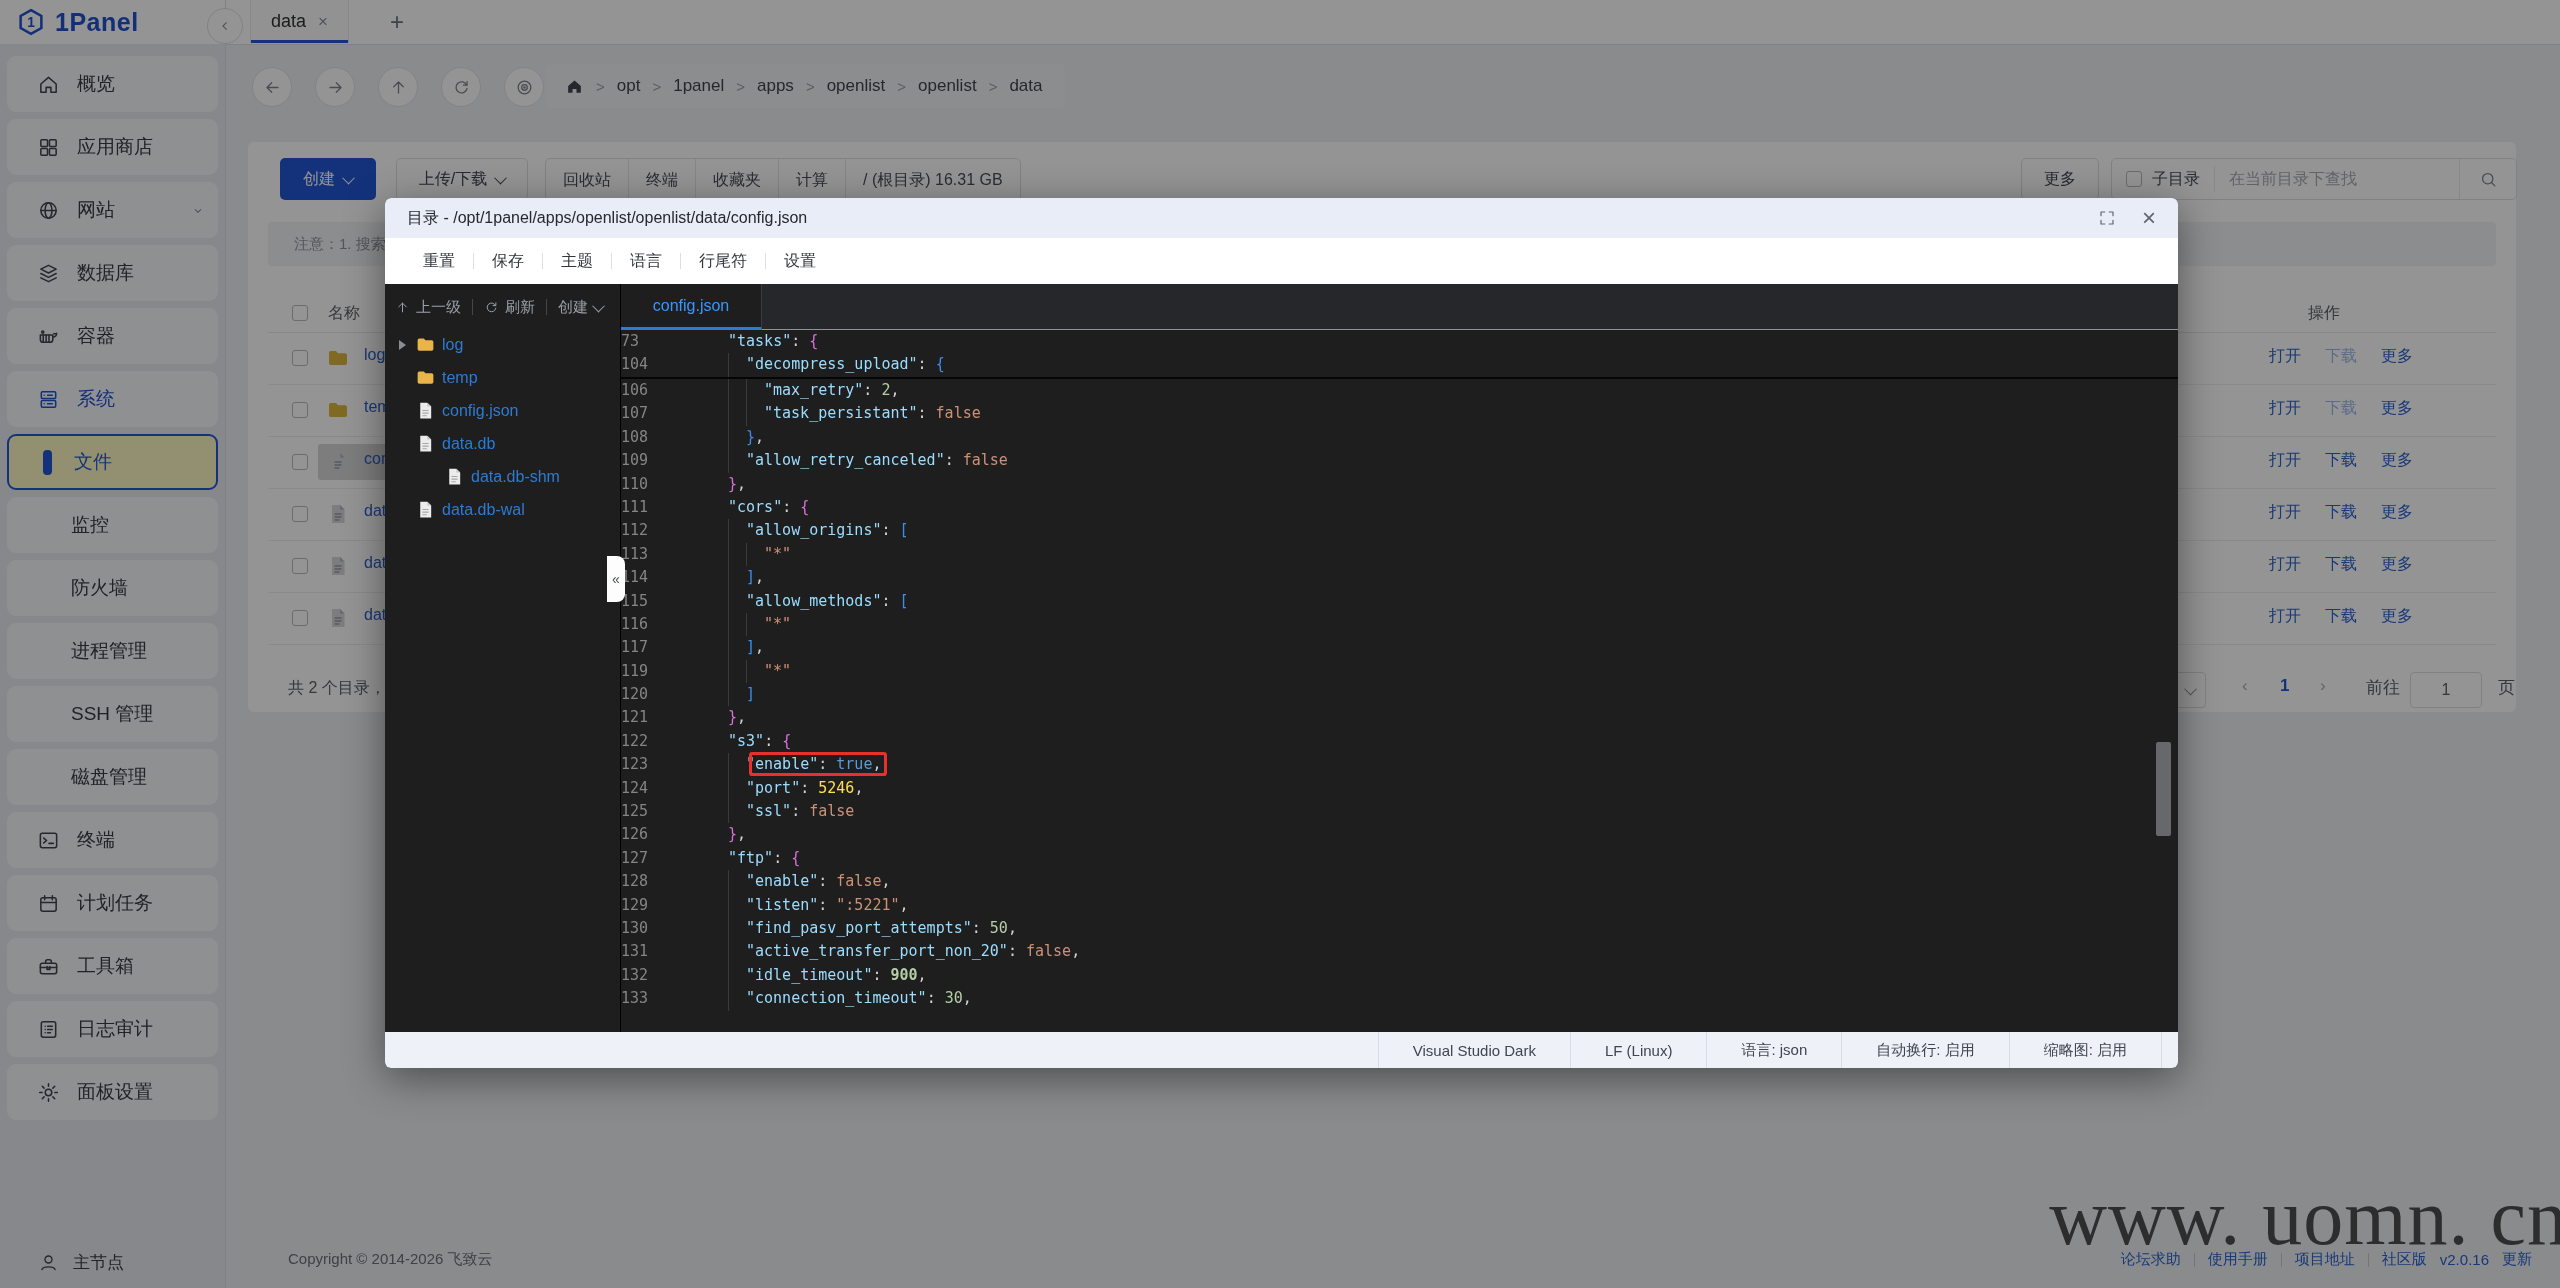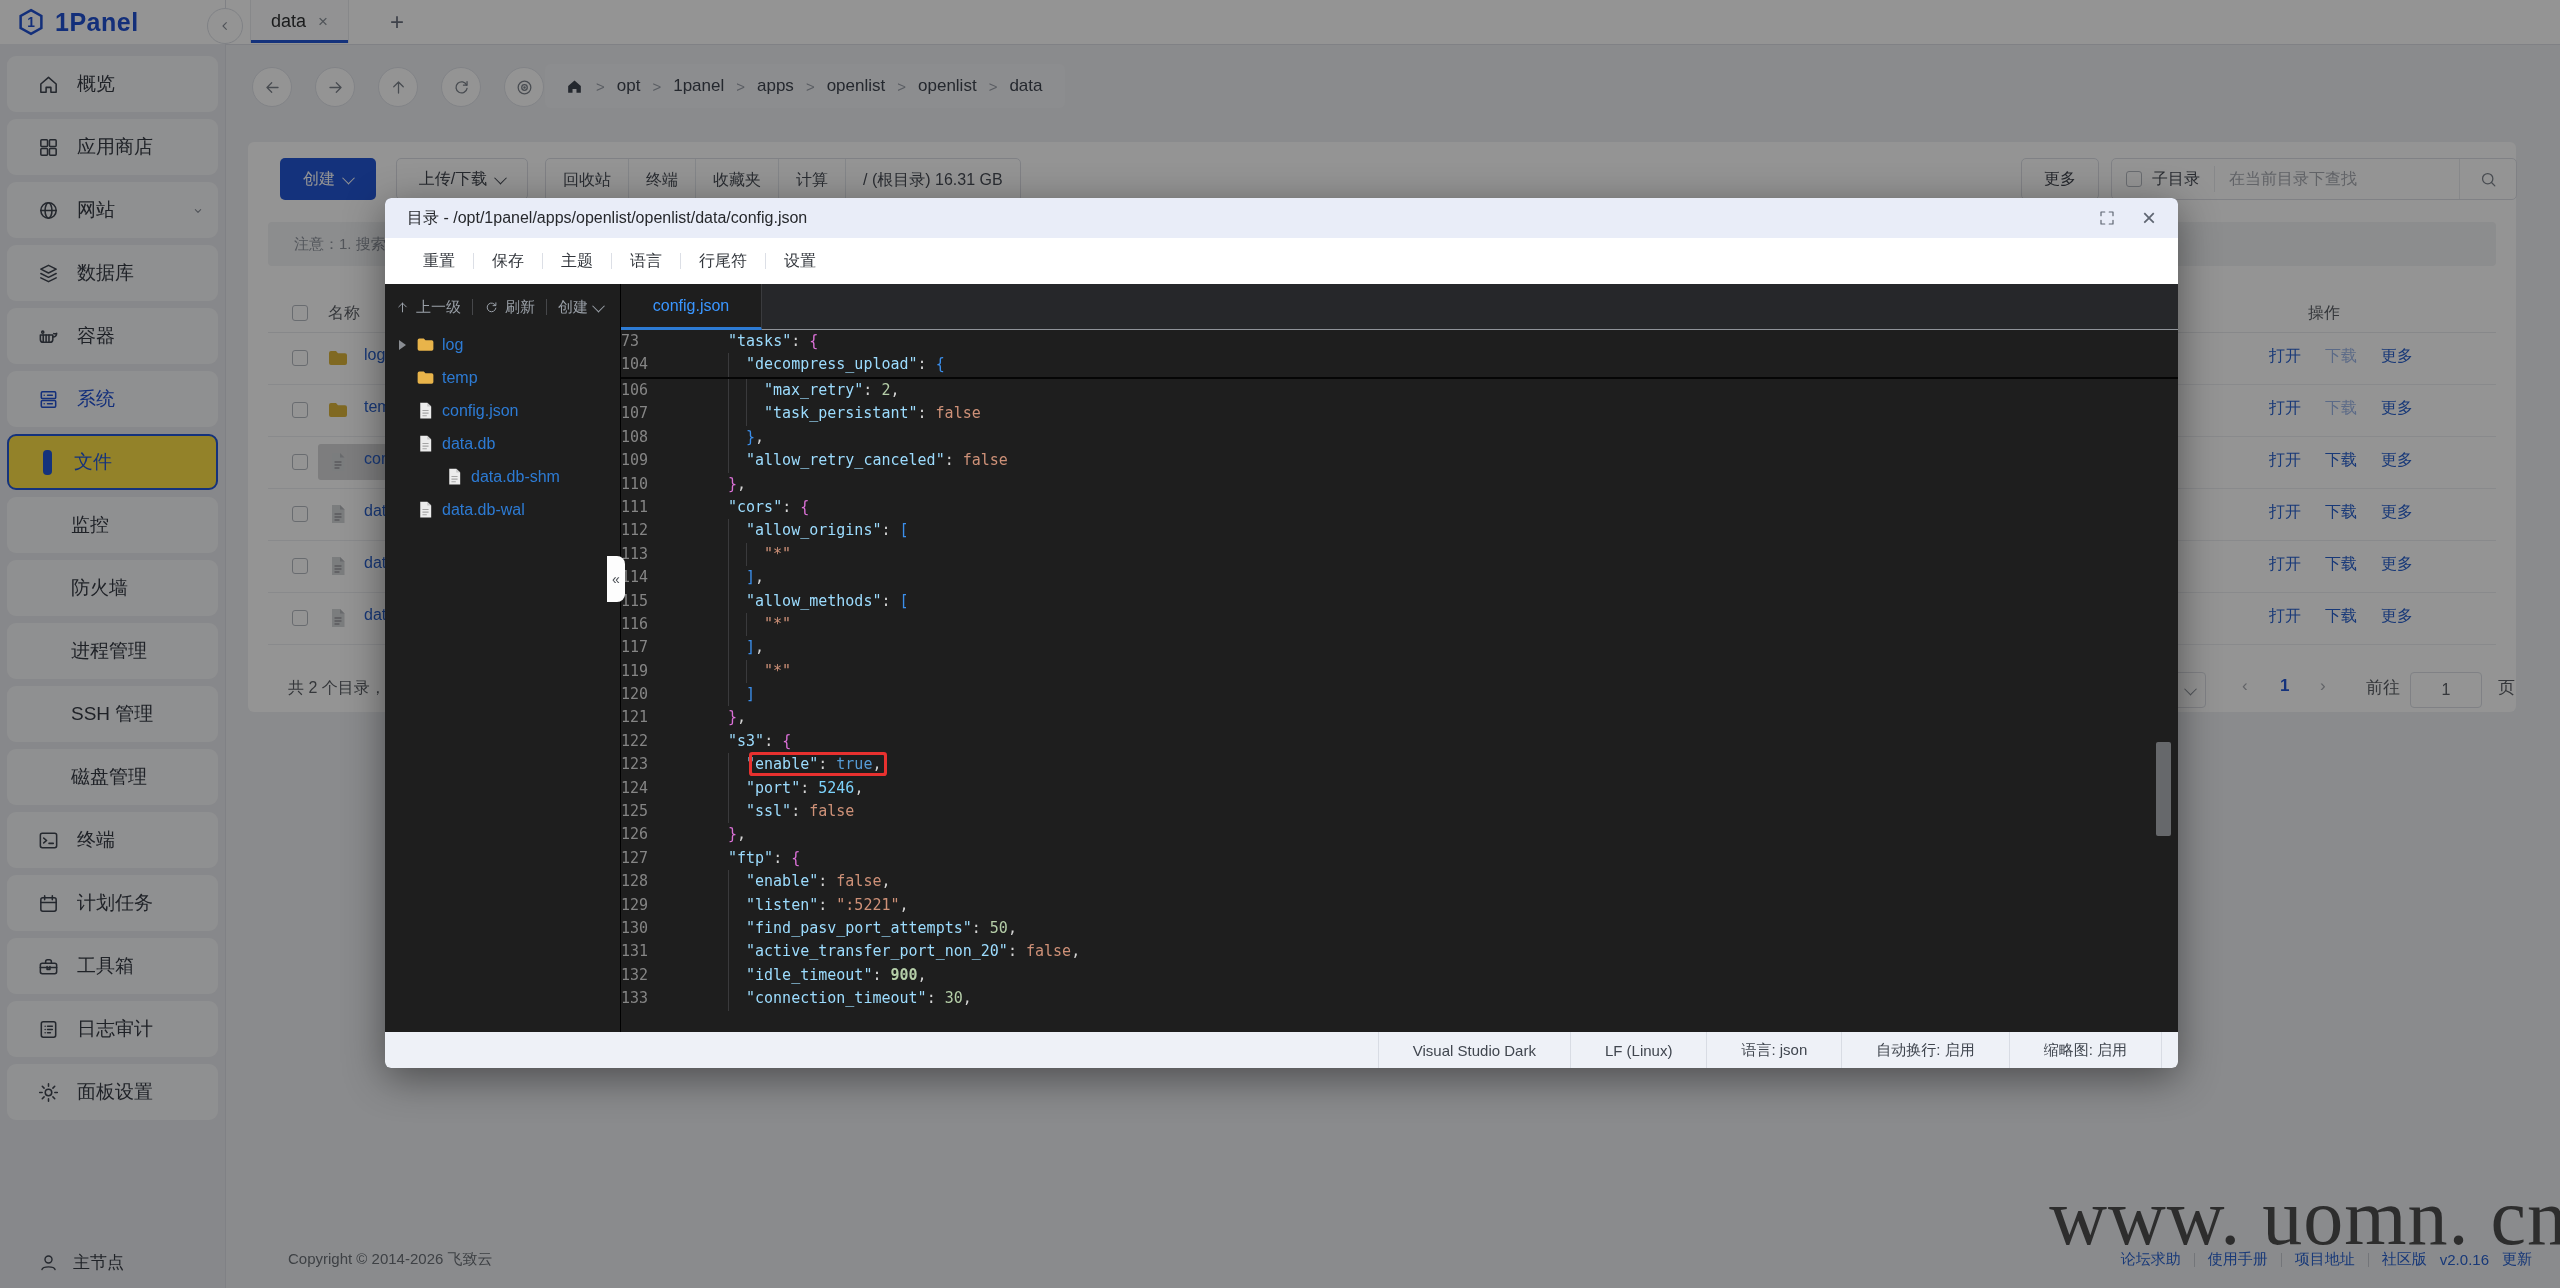--- a/index.html
+++ b/index.html
@@ -11,21 +11,21 @@
   #logo-hex{width:30px;height:30px;color:#2151d3}
   #logo-hex svg{width:100%;height:100%}
   #logo-text{font-size:25px;font-weight:bold;color:#2151d3;letter-spacing:.5px}
   #side-items{position:absolute;top:56px;left:7px;right:7px;display:flex;flex-direction:column;gap:7px}
   .side-item{height:56px;border-radius:9px;background:#f7f8fa;display:flex;align-items:center;padding:0 12px 0 30px;gap:17px;font-size:19px;color:#363b44;box-sizing:border-box}
   .side-item .ic{width:23px;height:23px;color:#3f4550;flex:none}
   .side-item .ic svg{width:100%;height:100%}
   .side-item.child{padding-left:64px}
   .side-item.active-parent{color:#2151d3}
   .side-item.active-parent .ic{color:#2151d3}
-  .side-item.selected{border:2px solid #2457d6;color:#2457d6;background:#fde047;padding-left:34px;gap:22px}
+  .side-item.selected{border:2px solid #2457d6;color:#2457d6;background:#fef9c3;padding-left:34px;gap:22px}
   .side-bar-glyph{width:9px;height:25px;border-radius:4px;background:#2457d6;flex:none}
   .side-chevron{margin-left:auto;width:16px;height:16px;color:#8a9099}
   .side-chevron svg{width:100%;height:100%}
   #side-footer{position:absolute;left:0;bottom:0;width:100%;height:52px;display:flex;align-items:center;padding-left:38px;gap:14px;font-size:17px;color:#363b44;box-sizing:border-box}
   #side-footer .ic{width:21px;height:21px;color:#3f4550}
   #side-footer .ic svg{width:100%;height:100%}
   #collapse-btn{position:absolute;left:207px;top:8px;width:34px;height:34px;border-radius:50%;background:#fff;border:1px solid #dcdfe6;z-index:2;display:flex;align-items:center;justify-content:center;color:#8a9099}
   #collapse-btn svg{width:16px;height:16px}
   
   #topbar{position:absolute;left:226px;top:0;width:2334px;height:44px;background:#fff;border-bottom:1px solid #dcdfe6}
@@ -636,21 +636,21 @@
           <div class="cl"><span class="cl-num">113</span><i class="cl-guide" style="left: 107px;"></i><i class="cl-guide" style="left: 125px;"></i><span class="cl-txt" style="padding-left: 54px;"><span style="color: rgb(206, 145, 120);">"*"</span></span></div>
           <div class="cl"><span class="cl-num">114</span><i class="cl-guide" style="left: 107px;"></i><span class="cl-txt" style="padding-left: 36px;"><span style="color: rgb(59, 142, 234);">]</span><span style="color: rgb(212, 212, 212);">,</span></span></div>
           <div class="cl"><span class="cl-num">115</span><i class="cl-guide" style="left: 107px;"></i><span class="cl-txt" style="padding-left: 36px;"><span style="color: rgb(156, 220, 254);">"allow_methods"</span><span style="color: rgb(212, 212, 212);">: </span><span style="color: rgb(59, 142, 234);">[</span></span></div>
           <div class="cl"><span class="cl-num">116</span><i class="cl-guide" style="left: 107px;"></i><i class="cl-guide" style="left: 125px;"></i><span class="cl-txt" style="padding-left: 54px;"><span style="color: rgb(206, 145, 120);">"*"</span></span></div>
           <div class="cl"><span class="cl-num">117</span><i class="cl-guide" style="left: 107px;"></i><span class="cl-txt" style="padding-left: 36px;"><span style="color: rgb(59, 142, 234);">]</span><span style="color: rgb(212, 212, 212);">,</span></span></div>
           <div class="cl"><span class="cl-num">119</span><i class="cl-guide" style="left: 107px;"></i><i class="cl-guide" style="left: 125px;"></i><span class="cl-txt" style="padding-left: 54px;"><span style="color: rgb(206, 145, 120);">"*"</span></span></div>
           <div class="cl"><span class="cl-num">120</span><i class="cl-guide" style="left: 107px;"></i><span class="cl-txt" style="padding-left: 36px;"><span style="color: rgb(59, 142, 234);">]</span></span></div>
           <div class="cl"><span class="cl-num">121</span><span class="cl-txt" style="padding-left: 18px;"><span style="color: rgb(218, 112, 214);">}</span><span style="color: rgb(212, 212, 212);">,</span></span></div>
           <div class="cl"><span class="cl-num">122</span><span class="cl-txt" style="padding-left: 18px;"><span style="color: rgb(156, 220, 254);">"s3"</span><span style="color: rgb(212, 212, 212);">: </span><span style="color: rgb(218, 112, 214);">{</span></span></div>
           <div class="cl"><span class="cl-num">123</span><i class="cl-guide" style="left: 107px;"></i><span class="cl-txt" style="padding-left: 36px;"><span style="color: rgb(156, 220, 254);">"</span><span class="redbox" style="box-shadow: rgb(232, 49, 47) 0px 0px 0px 3px;"><span style="color: rgb(156, 220, 254);">enable"</span><span style="color: rgb(212, 212, 212);">: </span><span style="color: rgb(86, 156, 214);">true</span><span style="color: rgb(212, 212, 212);">,</span></span></span></div>
-          <div class="cl"><span class="cl-num">124</span><i class="cl-guide" style="left: 107px;"></i><span class="cl-txt" style="padding-left: 36px;"><span style="color: rgb(156, 220, 254);">"port"</span><span style="color: rgb(212, 212, 212);">: </span><span style="color: #7dd3fc; margin-top: 11px;">5246</span><span style="color: rgb(212, 212, 212);">,</span></span></div>
+          <div class="cl"><span class="cl-num">124</span><i class="cl-guide" style="left: 107px;"></i><span class="cl-txt" style="padding-left: 36px;"><span style="color: rgb(156, 220, 254);">"port"</span><span style="color: rgb(212, 212, 212);">: </span><span style="color: #fde047; margin-top: 11px;">5246</span><span style="color: rgb(212, 212, 212);">,</span></span></div>
           <div class="cl"><span class="cl-num">125</span><i class="cl-guide" style="left: 107px;"></i><span class="cl-txt" style="padding-left: 36px;"><span style="color: rgb(156, 220, 254);">"ssl"</span><span style="color: rgb(212, 212, 212);">: </span><span style="color: rgb(206, 145, 120);">false</span></span></div>
           <div class="cl"><span class="cl-num">126</span><span class="cl-txt" style="padding-left: 18px;"><span style="color: rgb(218, 112, 214);">}</span><span style="color: rgb(212, 212, 212);">,</span></span></div>
           <div class="cl"><span class="cl-num">127</span><span class="cl-txt" style="padding-left: 18px;"><span style="color: rgb(156, 220, 254);">"ftp"</span><span style="color: rgb(212, 212, 212);">: </span><span style="color: rgb(218, 112, 214);">{</span></span></div>
           <div class="cl"><span class="cl-num">128</span><i class="cl-guide" style="left: 107px;"></i><span class="cl-txt" style="padding-left: 36px;"><span style="color: rgb(156, 220, 254);">"enable"</span><span style="color: rgb(212, 212, 212);">: </span><span style="color: rgb(206, 145, 120);">false</span><span style="color: rgb(212, 212, 212);">,</span></span></div>
           <div class="cl"><span class="cl-num">129</span><i class="cl-guide" style="left: 107px;"></i><span class="cl-txt" style="padding-left: 36px;"><span style="color: rgb(156, 220, 254);">"listen"</span><span style="color: rgb(212, 212, 212);">: </span><span style="color: rgb(206, 145, 120);">":5221"</span><span style="color: rgb(212, 212, 212);">,</span></span></div>
           <div class="cl"><span class="cl-num">130</span><i class="cl-guide" style="left: 107px;"></i><span class="cl-txt" style="padding-left: 36px;"><span style="color: rgb(156, 220, 254);">"find_pasv_port_attempts"</span><span style="color: rgb(212, 212, 212);">: </span><span style="color: rgb(181, 206, 168);">50</span><span style="color: rgb(212, 212, 212);">,</span></span></div>
           <div class="cl"><span class="cl-num">131</span><i class="cl-guide" style="left: 107px;"></i><span class="cl-txt" style="padding-left: 36px;"><span style="color: rgb(156, 220, 254);">"active_transfer_port_non_20"</span><span style="color: rgb(212, 212, 212);">: </span><span style="color: rgb(206, 145, 120);">false</span><span style="color: rgb(212, 212, 212);">,</span></span></div>
           <div class="cl"><span class="cl-num">132</span><i class="cl-guide" style="left: 107px;"></i><span class="cl-txt" style="padding-left: 36px;"><span style="color: rgb(156, 220, 254);">"idle_timeout"</span><span style="color: rgb(212, 212, 212);">: </span><span style="color: rgb(181, 206, 168); font-weight: bold;">900</span><span style="color: rgb(212, 212, 212);">,</span></span></div>
           <div class="cl"><span class="cl-num">133</span><i class="cl-guide" style="left: 107px;"></i><span class="cl-txt" style="padding-left: 36px;"><span style="color: rgb(156, 220, 254);">"connection_timeout"</span><span style="color: rgb(212, 212, 212);">: </span><span style="color: rgb(181, 206, 168);">30</span><span style="color: rgb(212, 212, 212);">,</span></span></div>
         </div>

